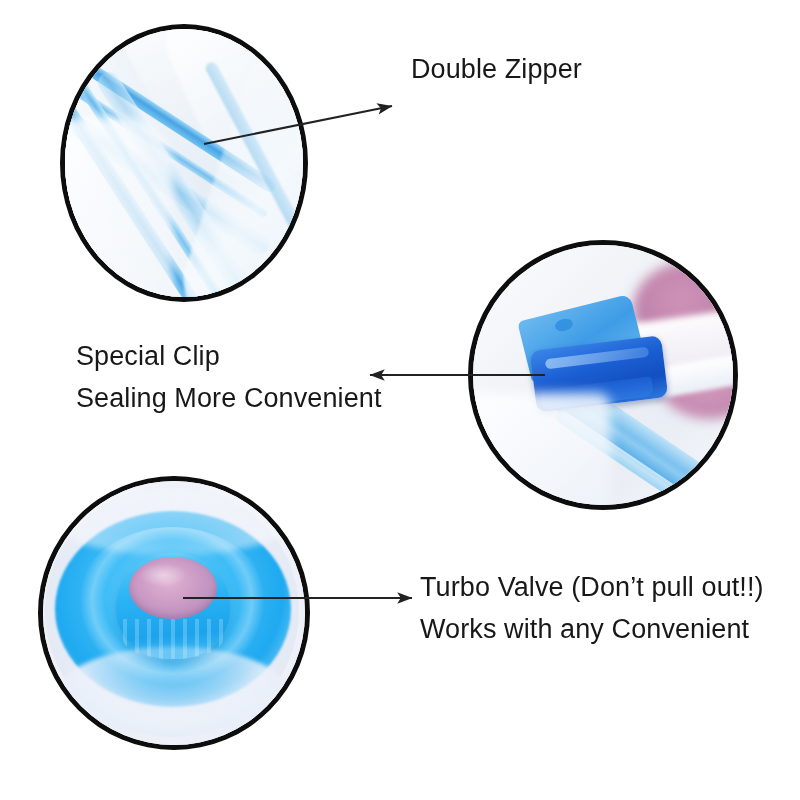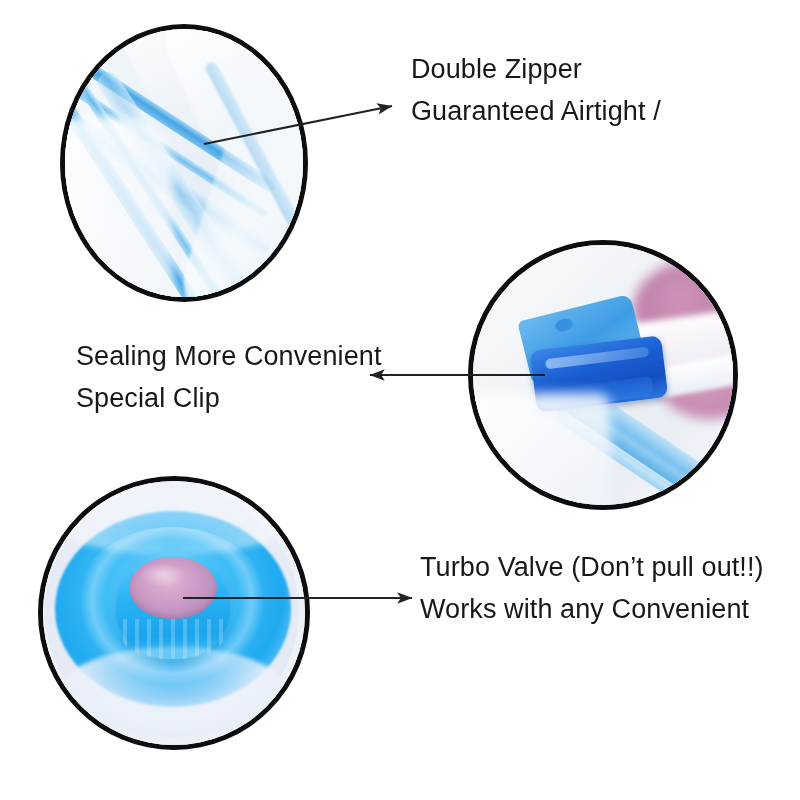--- a/index.html
+++ b/index.html
@@ -108,21 +108,21 @@
   .callout-text {
     position: absolute;
     font-size: 27px;
     line-height: 42px;
     color: #181818;
     letter-spacing: .1px;
     white-space: nowrap;
   }
   #text-zipper { left: 411px; top: 48px; }
   #text-clip   { left: 76px;  top: 335px; }
-  #text-valve  { left: 420px; top: 546px; }
+  #text-valve  { left: 420px; top: 566px; }
   .callout-text .line { display: block; }
 
   
   #arrow-layer {
     position: absolute;
     left: 0; top: 0;
     width: 800px;
     height: 800px;
     pointer-events: none;
   }
@@ -282,26 +282,25 @@
 
     <line x1="204" y1="144" x2="392" y2="106" stroke="#222222" stroke-width="2" marker-end="url(#ah)"></line>
 
     <line x1="545" y1="375" x2="370" y2="375" stroke="#222222" stroke-width="2" marker-end="url(#ah)"></line>
 
     <line x1="183" y1="598" x2="412" y2="598" stroke="#222222" stroke-width="2" marker-end="url(#ah)"></line>
   </svg>
 
   <div class="callout-text" id="text-zipper">
     <span class="line">Double Zipper</span>
-    <span class="line">Guaranteed Airtight /</span>
   </div>
 
   <div class="callout-text" id="text-clip">
+    <span class="line">Special Clip</span>
     <span class="line">Sealing More Convenient</span>
-    <span class="line">Special Clip</span>
   </div>
 
   <div class="callout-text" id="text-valve">
     <span class="line">Turbo Valve (Don’t pull out!!)</span>
     <span class="line">Works with any Convenient</span>
   </div>
 
 </div>
 
 </body></html>

